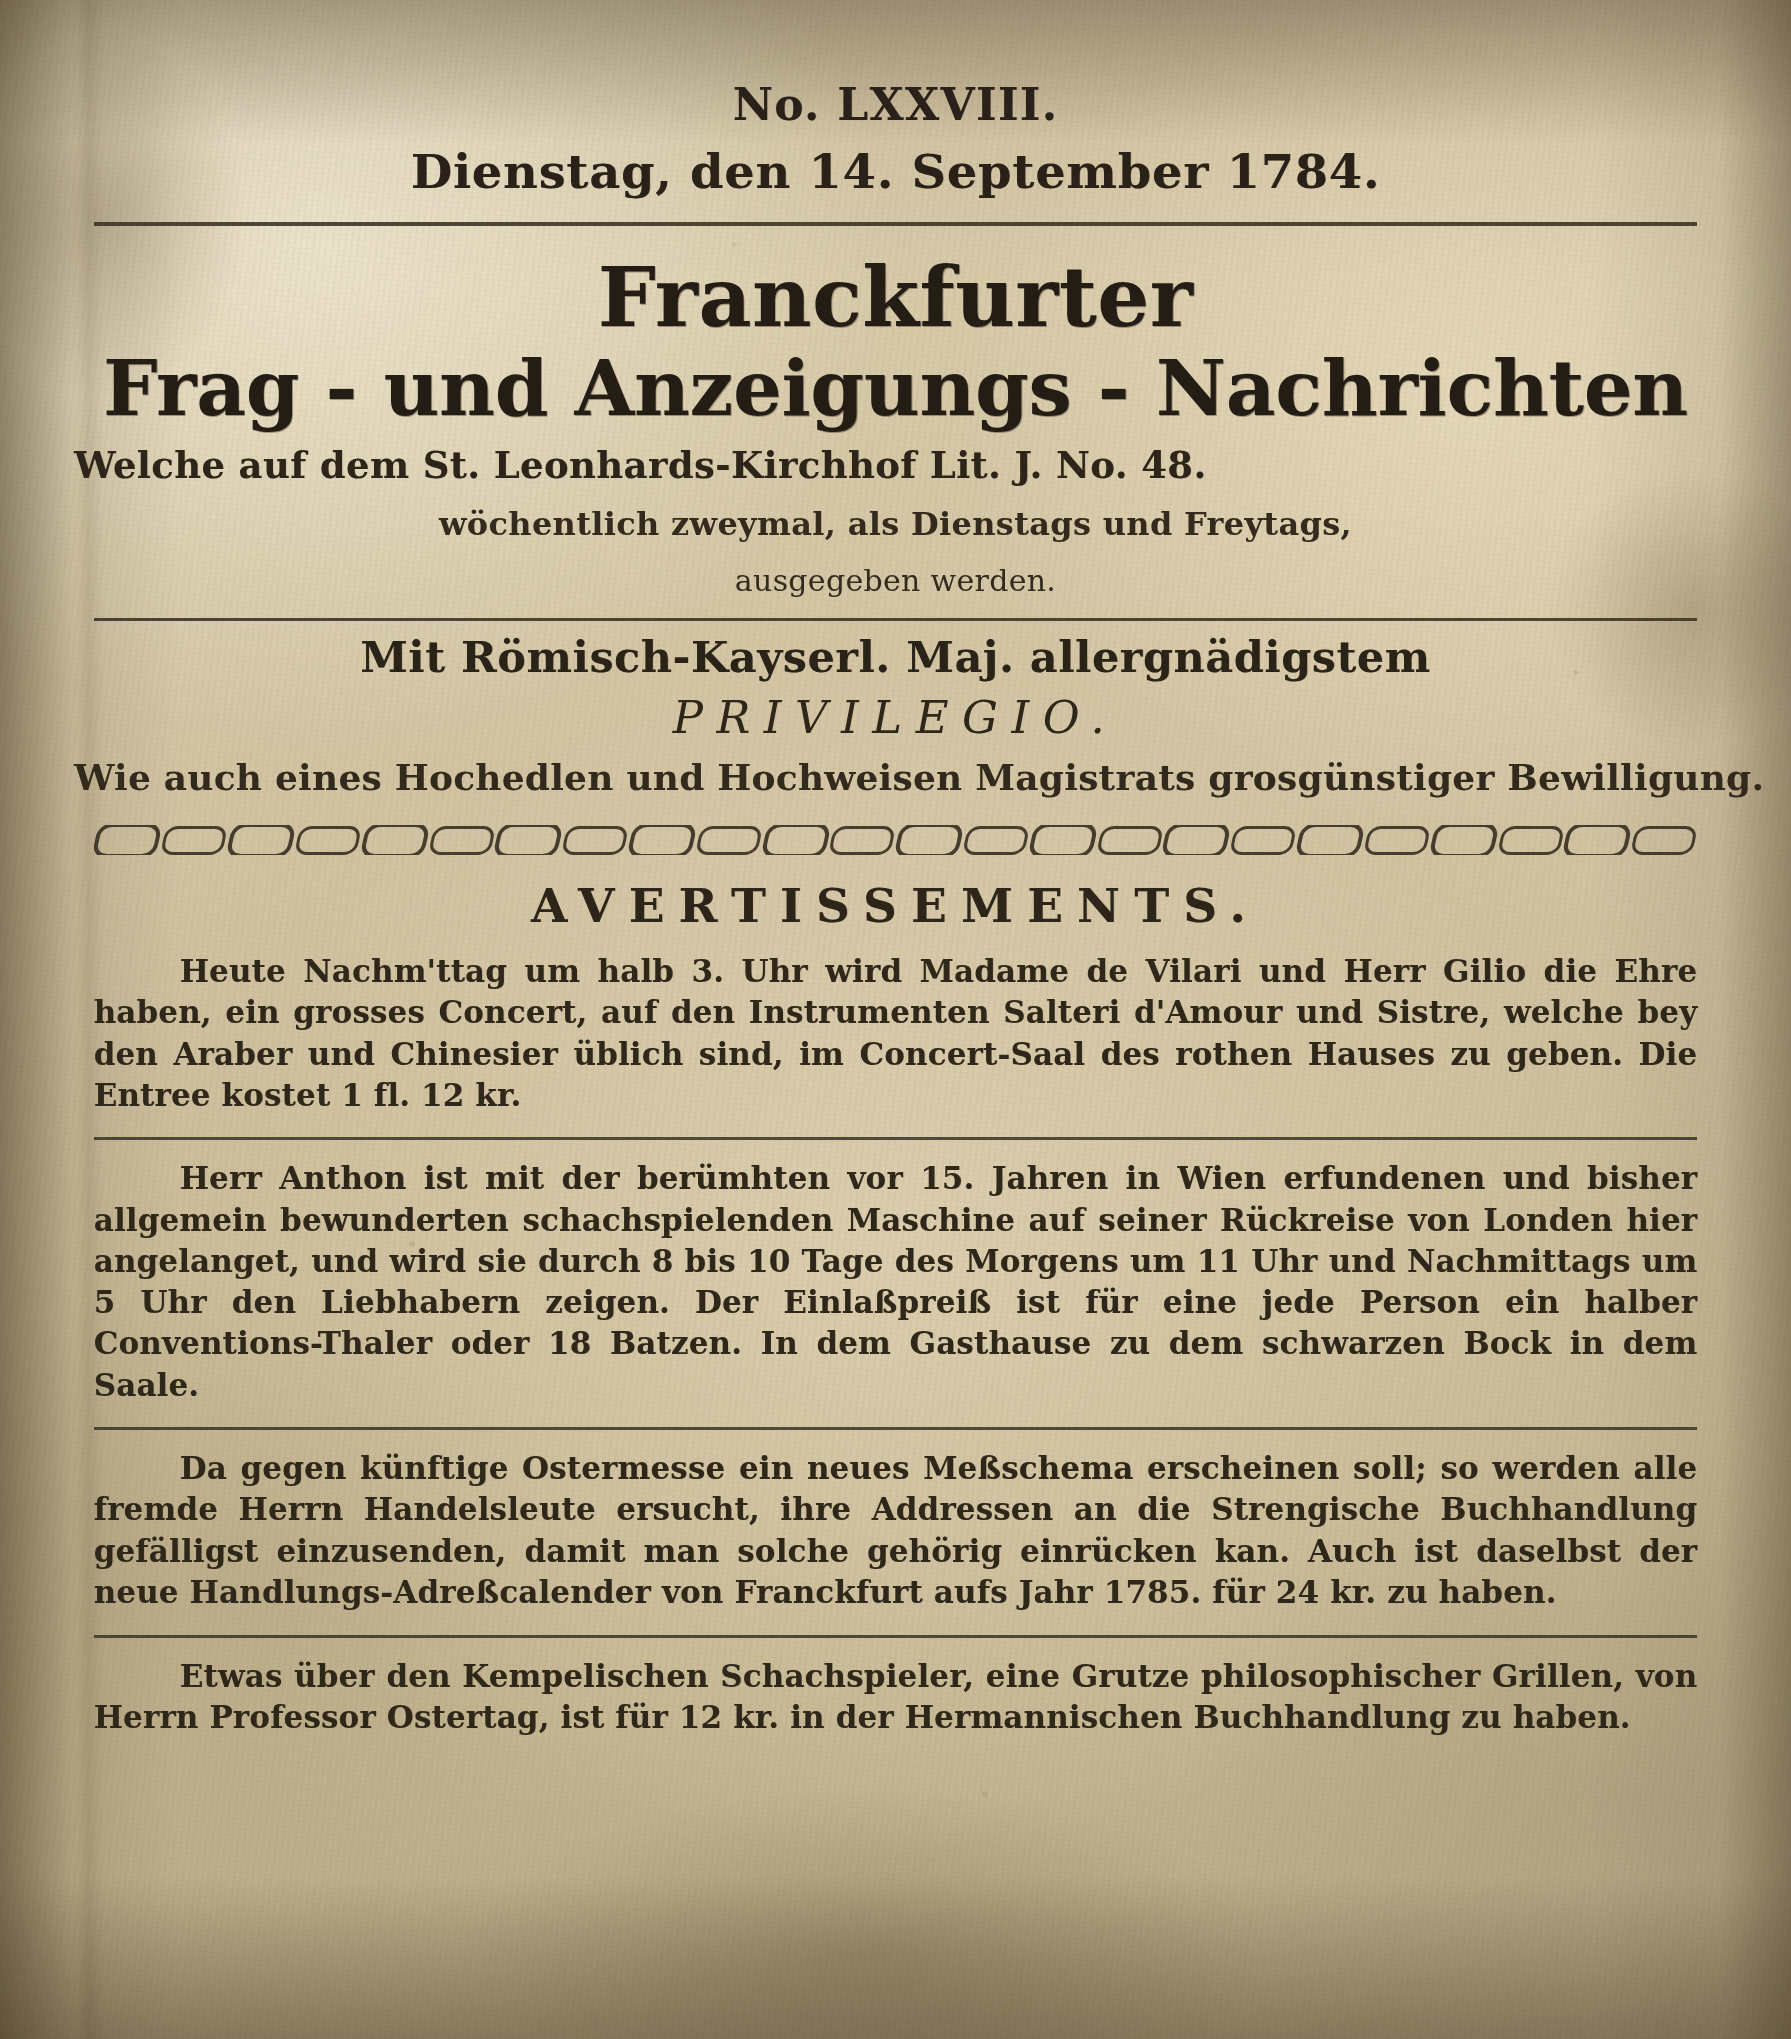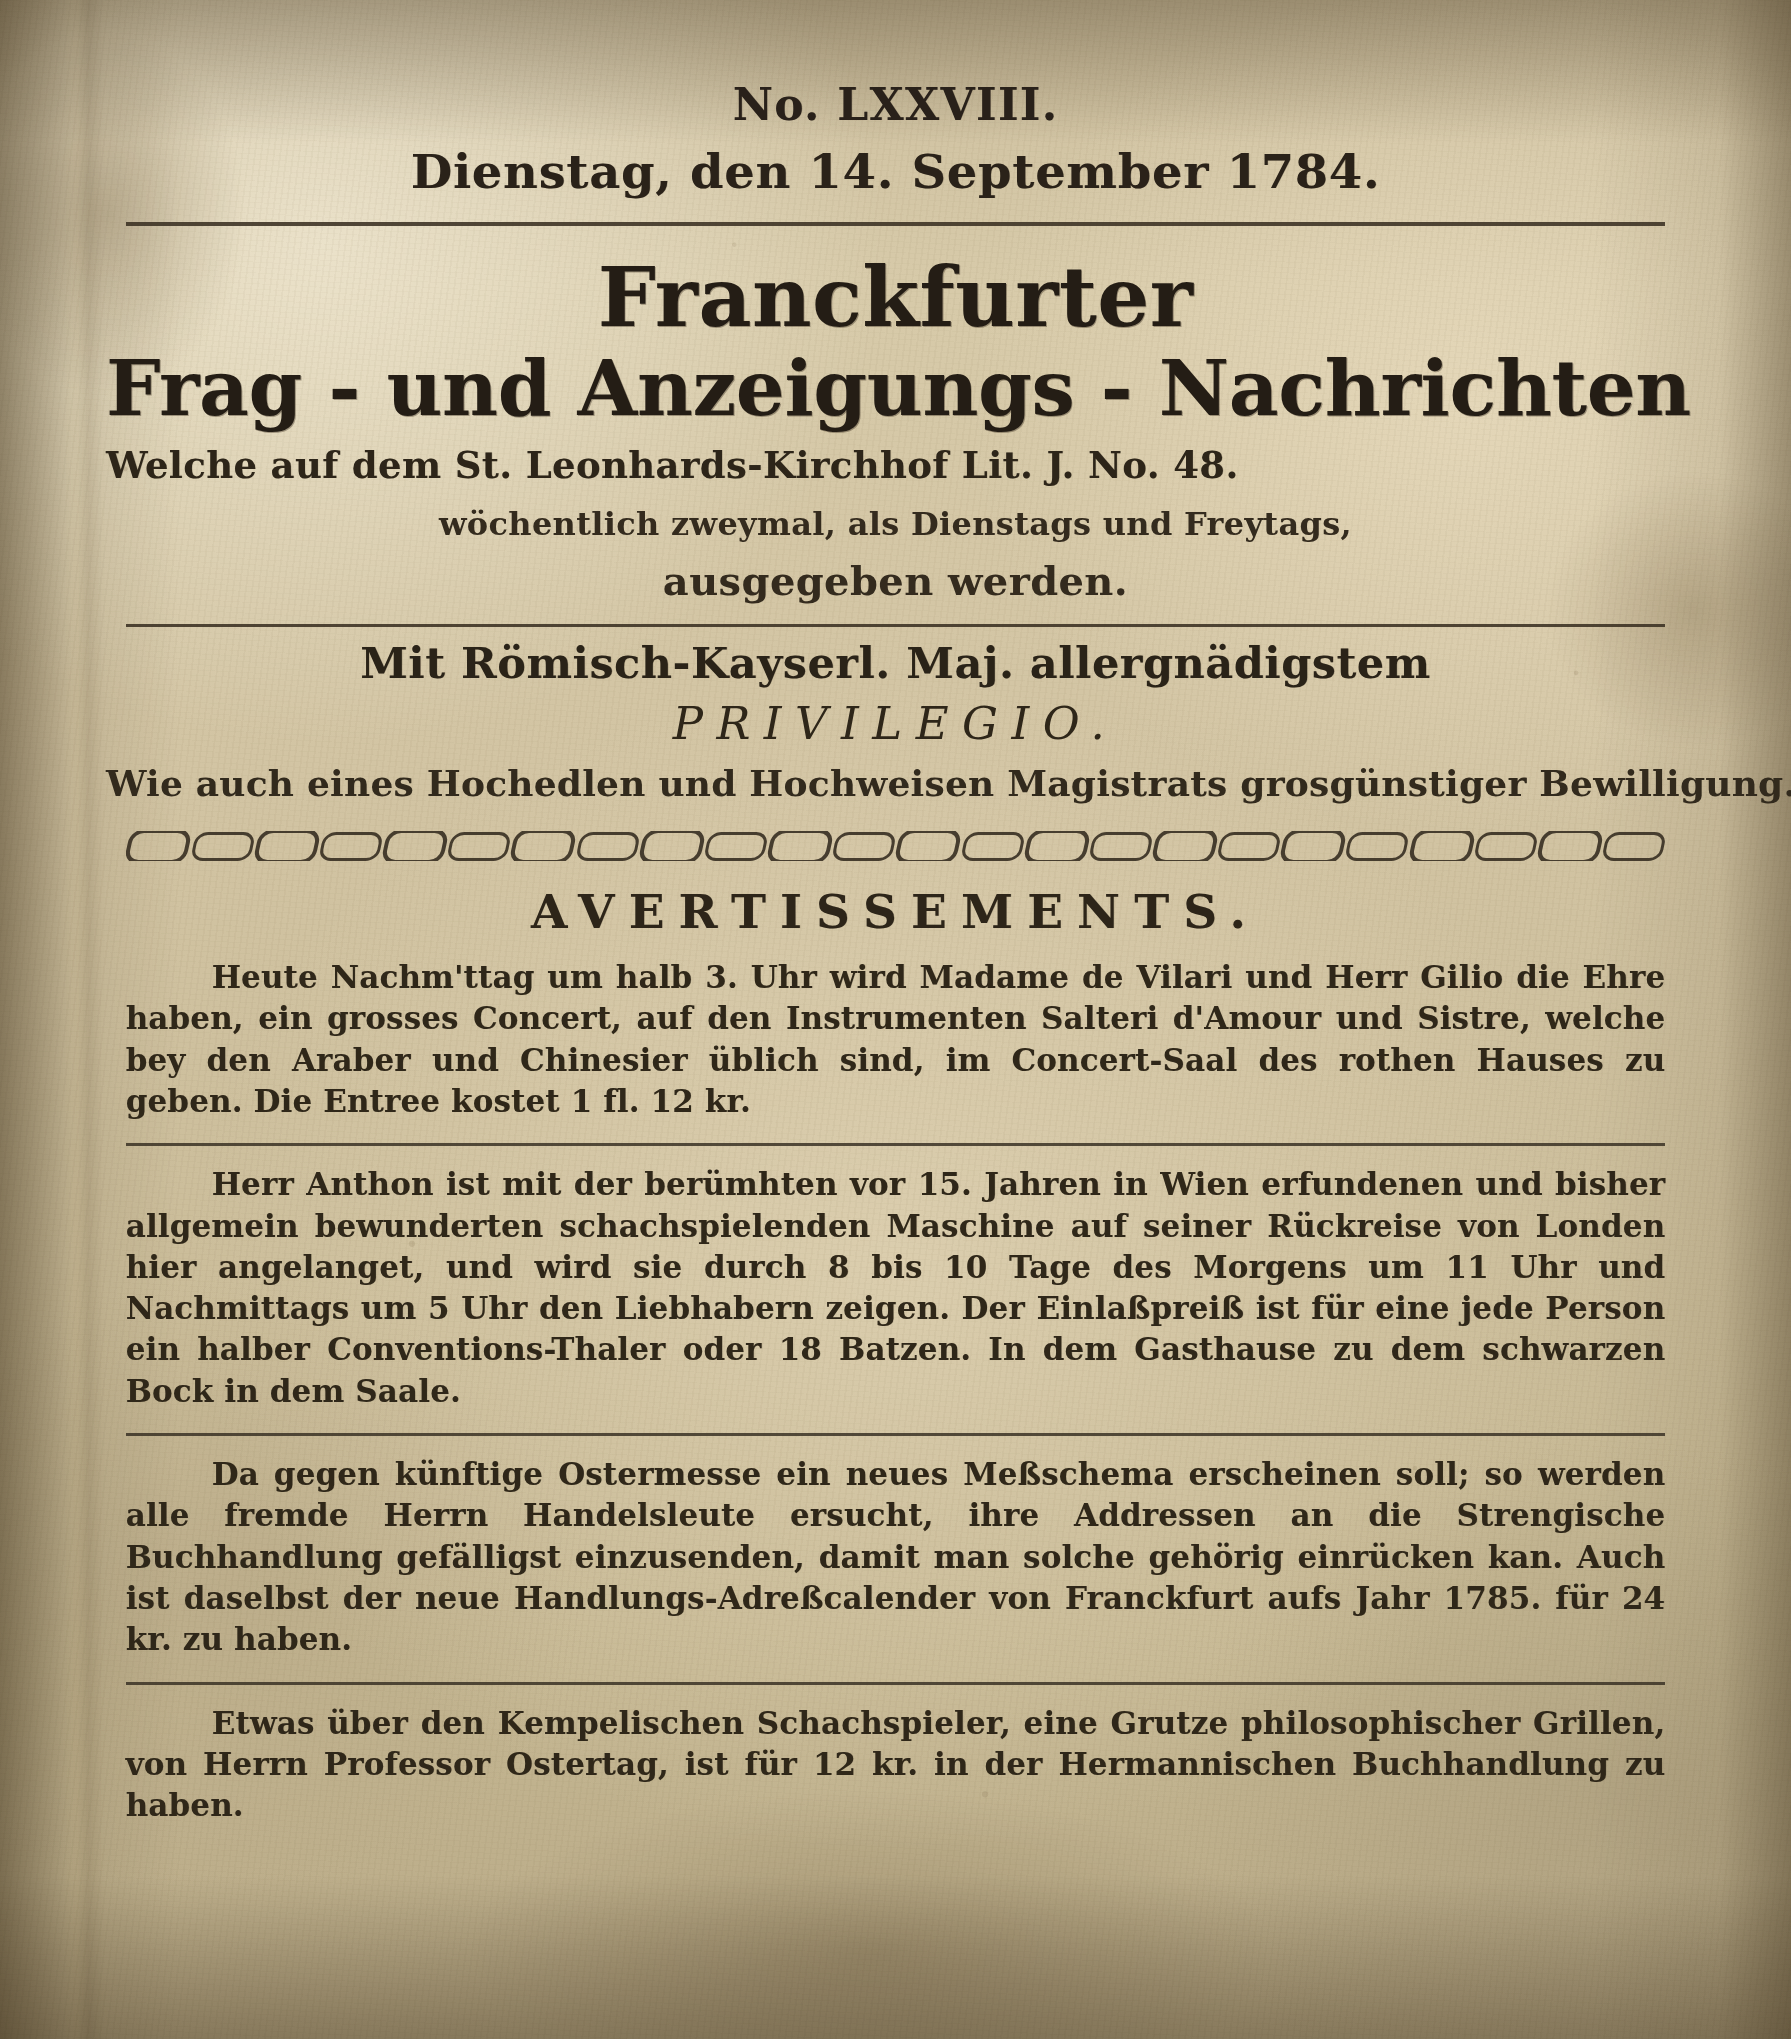--- a/index.html
+++ b/index.html
@@ -80,21 +80,21 @@
     background: radial-gradient(ellipse at center, rgba(128,110,78,0.30), rgba(128,110,78,0) 68%); }
   .stain-b { right: -54px; top: 466px; width: 304px; height: 287px;
     background: radial-gradient(ellipse at center, rgba(128,110,78,0.26), rgba(128,110,78,0) 68%); }
   .stain-c { left: 466px; bottom: -72px; width: 806px; height: 322px;
     background: radial-gradient(ellipse at center, rgba(120,102,72,0.22), rgba(120,102,72,0) 70%); }
 
   
   .content {
     position: relative;
     z-index: 3;
-    padding: 0 106px;
+    padding: 0 74px;
   }
   .ink { color: #2b2319; }
 
   .fraktur {
     font-family: "DejaVu Serif", serif;
     font-weight: 700;
     letter-spacing: .02em;
   }
 
   .issue-no {
@@ -166,23 +166,23 @@
   .masthead-sub2 {
     text-align: center;
     margin-top: 18px;
     font-size: 32px;
     font-weight: 600;
     color: #342b1e;
     letter-spacing: .01em;
   }
   .masthead-sub3 {
     text-align: center;
-    margin-top: 14px;
-    font-size: 40px;
-    font-weight: 700;
+    margin-top: 20px;
+    font-size: 30px;
+    font-weight: 400;
     color: #342b1e;
     letter-spacing: .01em;
   }
 
   .privilege-1 {
     text-align: center;
     margin-top: 11px;
     font-size: 43px;
     font-weight: 700;
     color: #2a2318;

